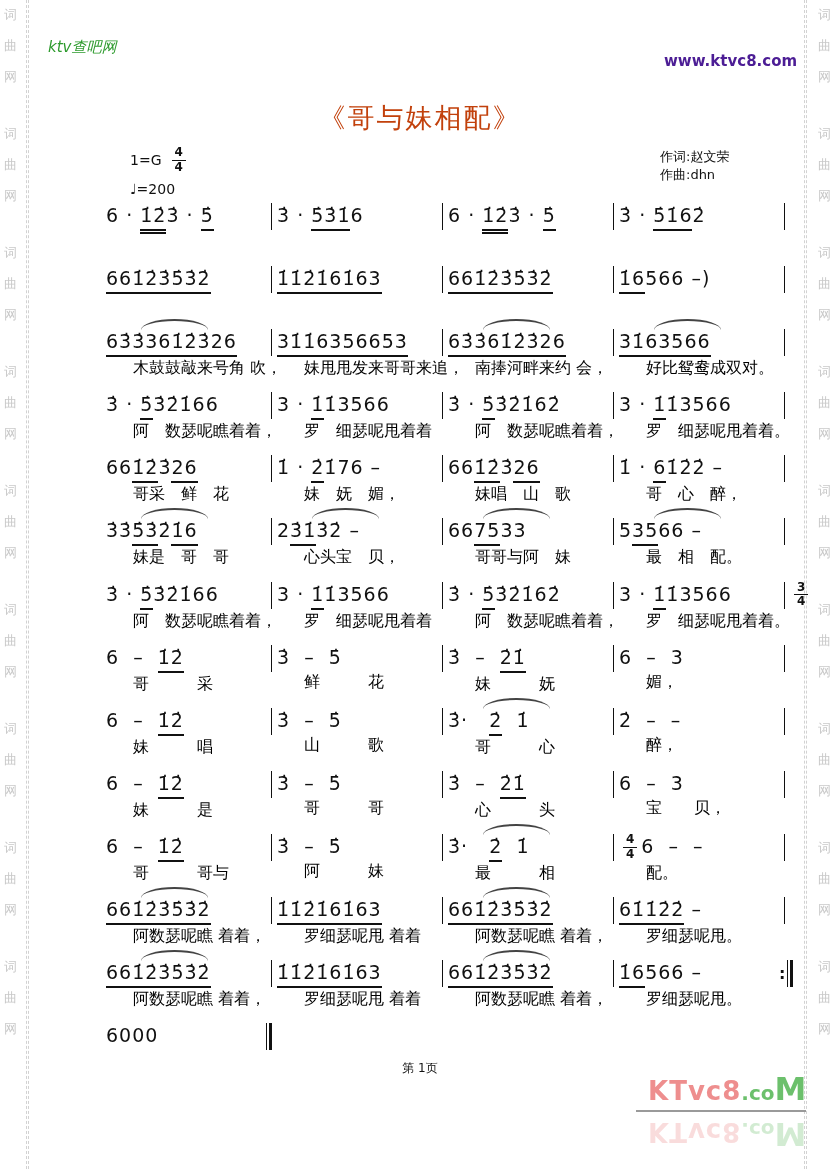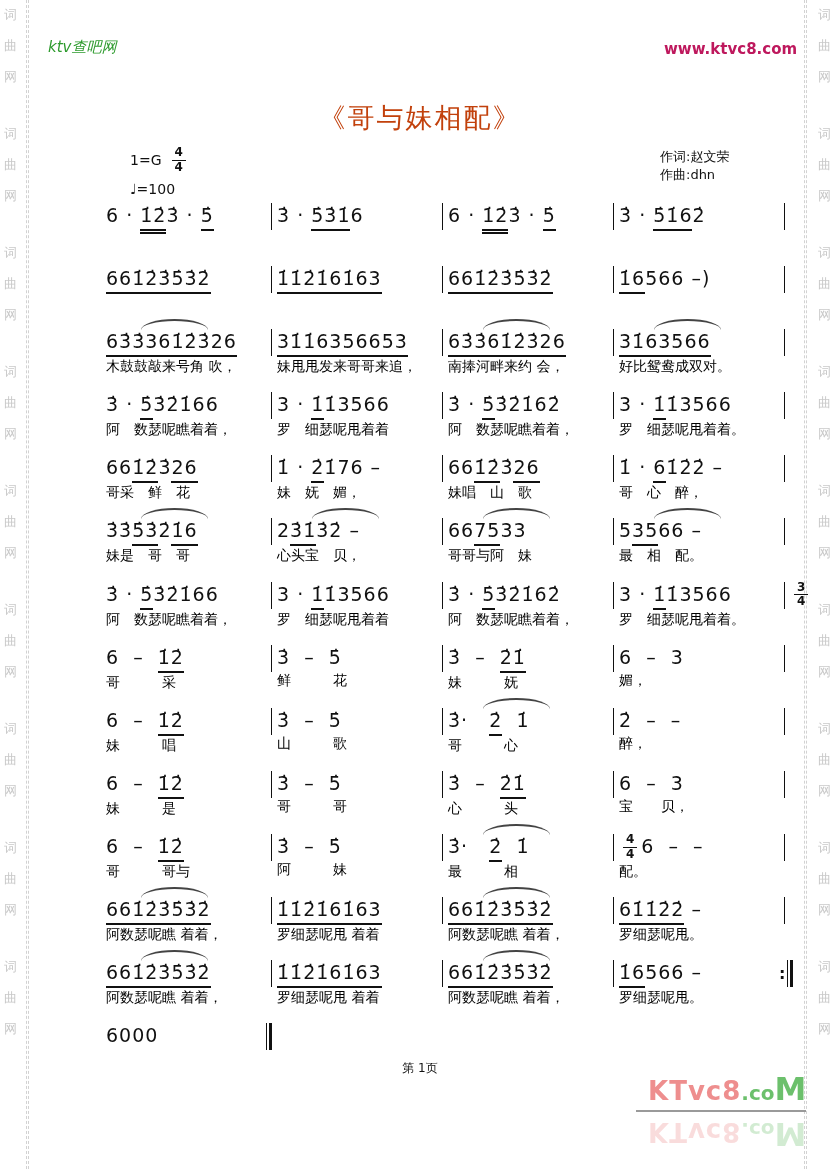--- a/index.html
+++ b/index.html
@@ -36,21 +36,21 @@
   .frac .den { padding: 0 3px; }
   
   .score { position: absolute; left: 106px; top: 202px; width: 690px; }
   .row { height: 63.1px; display: flex; align-items: flex-start; }
   .measure { width: 160px; position: relative; flex: 0 0 160px; }
   .minner { display: flex; align-items: flex-start; }
   .notes { font-size: 19px; font-weight: normal; letter-spacing: 1px; white-space: pre; line-height: 26px; }
   .notes span { display: inline-block; padding-bottom: 1px; white-space: pre; }
   .u1 { border-bottom: 2px solid #111; }
   .u2 { border-bottom: 5px double #111; }
-  .lyrics { font-size: 14px; margin-top: 1px; white-space: pre; color: #000; }
+  .lyrics { font-size: 16px; margin-top: 1px; white-space: pre; color: #000; margin-left: 27px; }
   .bar { width: 1px; height: 27px; background: #111; margin: 1px 5px 0 5px; flex: 0 0 1px; }
   .arc { position: absolute; top: -9px; left: 22%; width: 42%; height: 11px;
          border-top: 2px solid #444; border-radius: 50% 50% 0 0 / 100% 100% 0 0; }
   .endrep, .endfin { display: flex; align-items: flex-start; margin-top: 1px; }
   .endrep .dots { font-weight: bold; font-size: 16px; line-height: 27px; margin-right: 2px; }
   .endrep i, .endfin i { display: block; height: 27px; }
   .thin  { width: 1px; background: #111; margin-right: 2px; }
   .thick { width: 3px; background: #111; }
   
   .footer { position: absolute; left: 0; right: 0; top: 1060px; text-align: center; font-size: 12px; }
@@ -157,33 +157,33 @@
       <span>网</span>
     </div>
     <div class="wmgroup">
       <span>词</span>
       <span>曲</span>
       <span>网</span>
     </div>
   </div>
 
 <a class="site-name" style="color: rgb(46, 155, 46); font-style: italic;">ktv查吧网</a>
-<a class="site-url" style="color: #be185d;">www.ktvc8.com</a>
+<a class="site-url" style="color: #4c1d95; margin-top: 12px;">www.ktvc8.com</a>
 
 <div class="title">《哥与妹相配》</div>
 
 <div class="meta">
   <div class="keyrow">
     <span>1=G</span>
     <span class="frac">
       <span class="num">4</span>
       <span class="den">4</span>
     </span>
   </div>
-  <div class="tempo">♩=100</div>
+  <div class="tempo">♩=200</div>
 </div>
 
 <div class="credits">
   <div>作词:赵文荣</div>
   <div>作曲:dhn</div>
 </div>
 
 <div class="score">
     <div class="row">
       <div class="measure">

